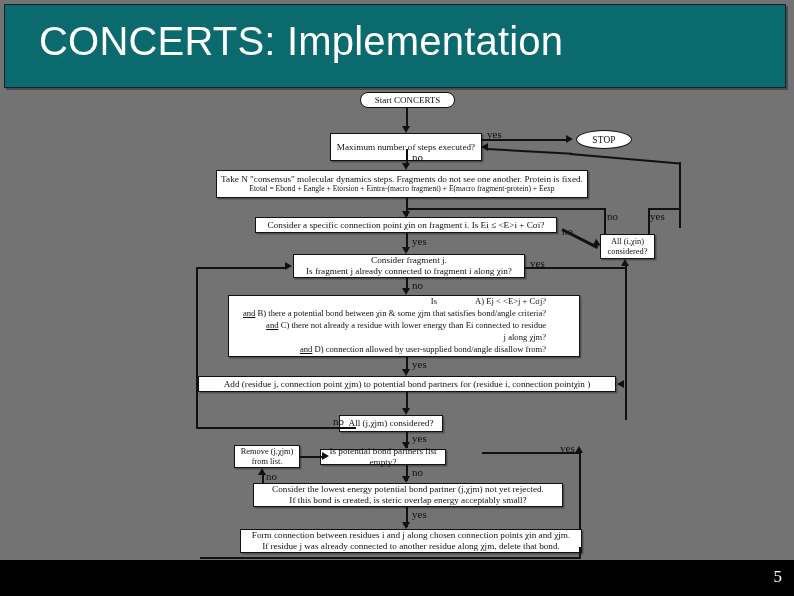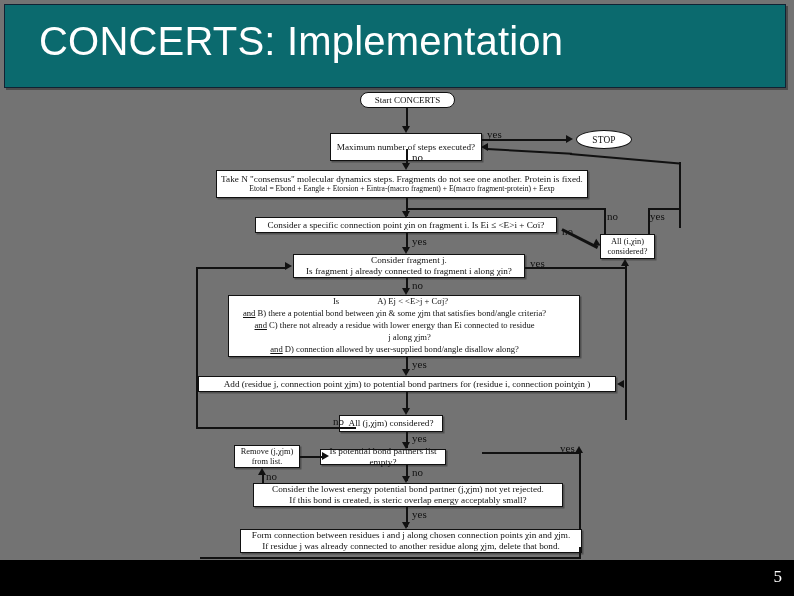--- a/index.html
+++ b/index.html
@@ -69,21 +69,21 @@
   .vl{width:2px;}
   .hl{height:2px;}
   .arrow-d{position:absolute;width:0;height:0;border-left:4.5px solid transparent;border-right:4.5px solid transparent;border-top:7px solid #111;}
   .arrow-u{position:absolute;width:0;height:0;border-left:4.5px solid transparent;border-right:4.5px solid transparent;border-bottom:7px solid #111;}
   .arrow-r{position:absolute;width:0;height:0;border-top:4.5px solid transparent;border-bottom:4.5px solid transparent;border-left:7px solid #111;}
   .arrow-l{position:absolute;width:0;height:0;border-top:4.5px solid transparent;border-bottom:4.5px solid transparent;border-right:7px solid #111;}
   .lbl{position:absolute;font-size:11px;color:#111;font-family:"Liberation Serif", serif;white-space:nowrap;}
 
   .eq{font-size:7.6px;margin-top:1px;}
   .u{text-decoration:underline;}
-  .crit{font-size:8.6px;line-height:1.38;text-align:center;}
+  .crit{font-size:8.6px;line-height:1.38;text-align:right;}
   .crit .row{display:block;white-space:nowrap;}
   .ind1{padding-left:8px;}
   .ind2{padding-left:38px;}
 </style>
 </head>
 <body>
 
 <div id="slide">
 
   <div class="title-bar">
@@ -162,21 +162,21 @@
     <div class="ln vl" style="left:406px;top:188px;height:14px;"></div>
     <div class="arrow-d" style="left:402px;top:198px;"></div>
     <div class="lbl" style="left:412px;top:189px;">no</div>
 
     <div class="node left" style="left:228px;top:205px;width:352px;height:62px;padding:3px 6px;">
       <div class="crit">
         <span class="row"><span>Is</span><span class="ind2" style="display:inline-block;"></span><span>A) Ej &lt; &lt;E&gt;j + Cσj?</span></span>
         <span class="row ind1"><span class="u">and</span>&nbsp;<span>B) there a potential bond between χin &amp; some χjm that satisfies bond/angle criteria?</span></span>
         <span class="row ind1"><span class="u">and</span>&nbsp;<span>C) there not already a residue with lower energy than Ei connected to residue</span></span>
         <span class="row ind2"><span>j along χjm?</span></span>
-        <span class="row ind1"><span class="u">and</span>&nbsp;<span>D) connection allowed by user-supplied bond/angle disallow along?</span></span>
+        <span class="row ind1"><span class="u">and</span>&nbsp;<span>D) connection allowed by user-supplied bond/angle disallow from?</span></span>
       </div>
     </div>
 
     <div class="ln vl" style="left:406px;top:267px;height:16px;"></div>
     <div class="arrow-d" style="left:402px;top:279px;"></div>
     <div class="lbl" style="left:412px;top:268px;">yes</div>
 
     <div class="node" style="left:198px;top:286px;width:418px;height:16px;">Add (residue j, connection point χjm) to potential bond partners for (residue i, connection pointχin )</div>
     <div class="arrow-l" style="left:617px;top:290px;"></div>
 

